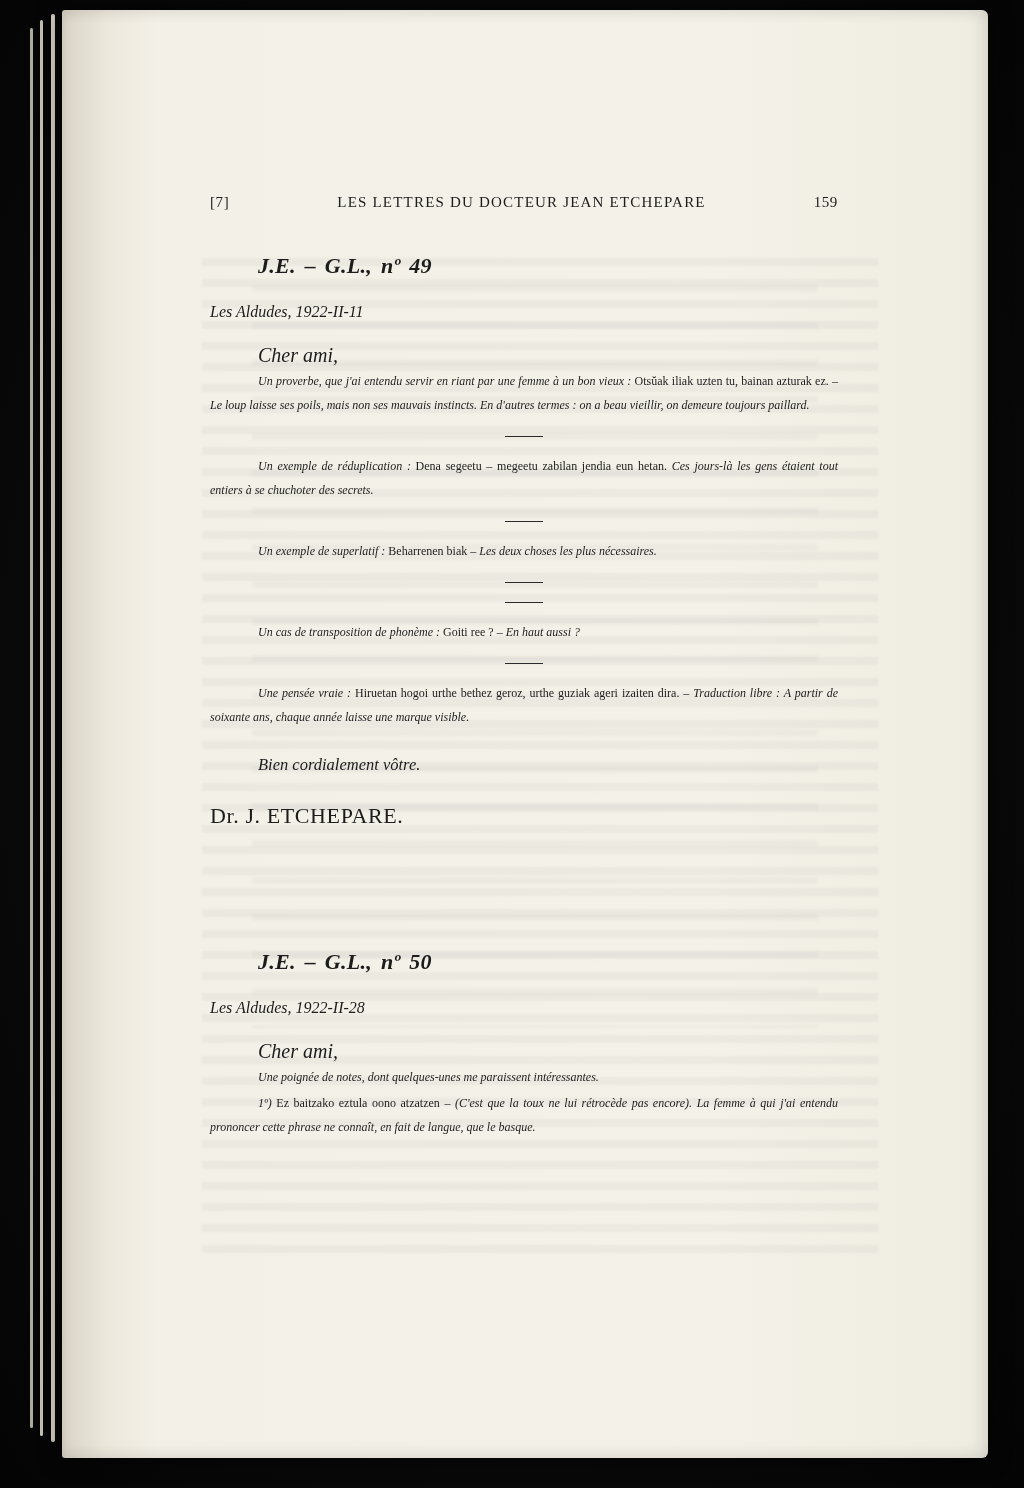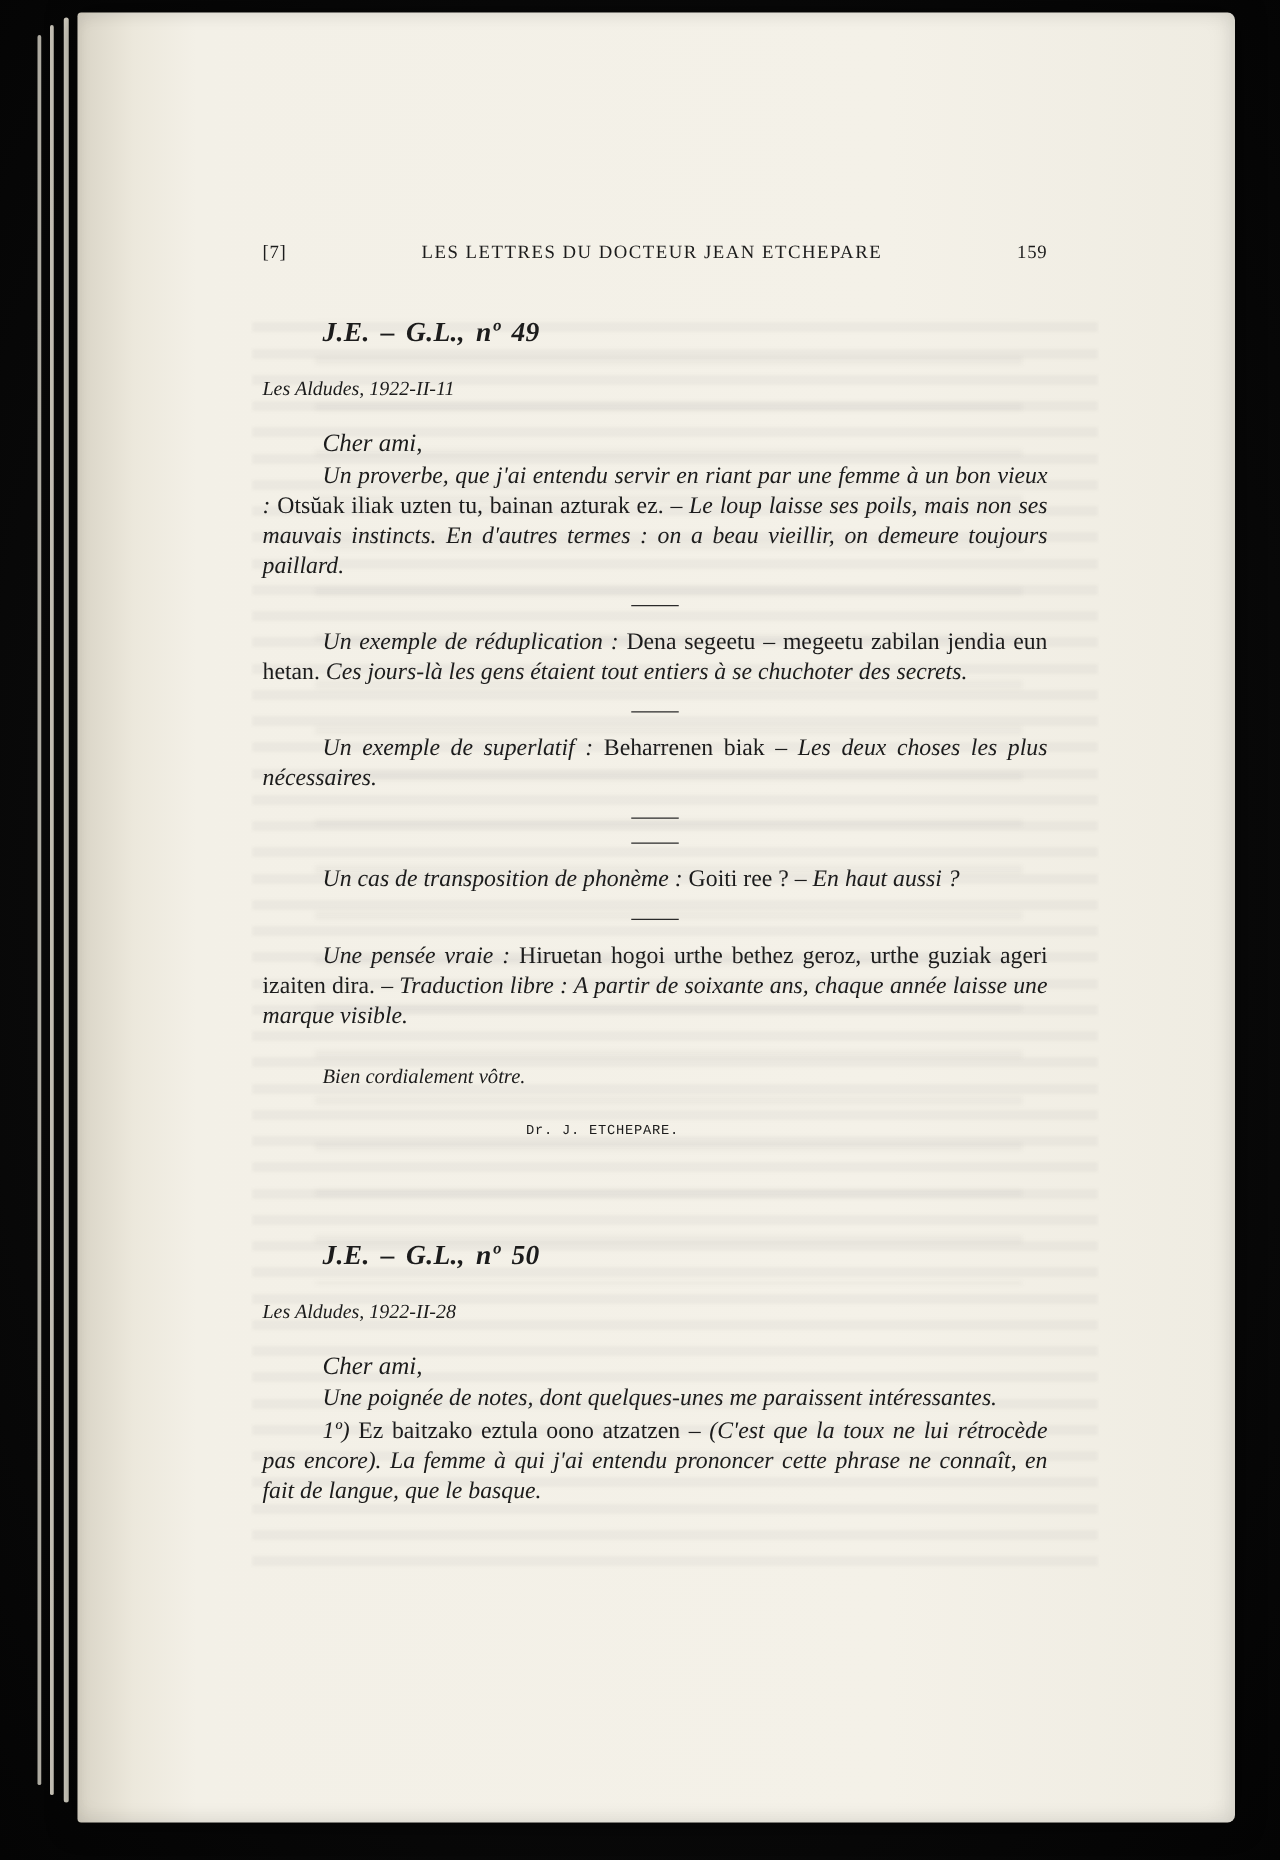--- a/index.html
+++ b/index.html
@@ -76,37 +76,37 @@
   }
   .running-header .center-title { letter-spacing: 1.2px; }
   h1.letter-title {
     font-size: 22px;
     font-weight: bold;
     margin: 42px 0 0 48px;
     word-spacing: 3px;
     letter-spacing: 0.3px;
     font-style: italic;
   }
-  h1.second { margin-top: 80px; }
+  h1.second { margin-top: 120px; }
   .dateline {
     margin: 24px 0 0 0;
     padding-right: 50px;
     font-style: italic;
     font-size: 16px;
   }
   .salutation {
     margin: 22px 0 0 0;
     text-indent: 48px;
     font-style: italic;
     font-size: 20px;
     line-height: 24px;
   }
   .para {
     margin: 2px 0 0 0;
-    font-size: 19px;
+    font-size: 12px;
     line-height: 24px;
     text-align: justify;
     text-indent: 48px;
   }
   .it { font-style: italic; }
   .rm { font-style: normal; }
   .rule {
     width: 38px;
     height: 0;
     border-top: 1.4px solid #2a2a2a;
@@ -114,25 +114,24 @@
   }
   .closing {
     margin: 24px 0 0 0;
     text-indent: 48px;
     font-style: italic;
     font-size: 16.5px;
     line-height: 24px;
   }
   .signature {
     margin: 26px 0 0 0;
-    text-align: center;
+    text-align: left;
     padding-right: 84px;
-    font-size: 11px;
+    font-size: 22px;
     letter-spacing: 0.6px;
-    font-family: Liberation Mono, monospace;
   }
 </style>
 </head>
 <body>
 
 <div class="scene">
   <div class="edge edge1"></div>
   <div class="edge edge2"></div>
   <div class="edge edge3"></div>
 

